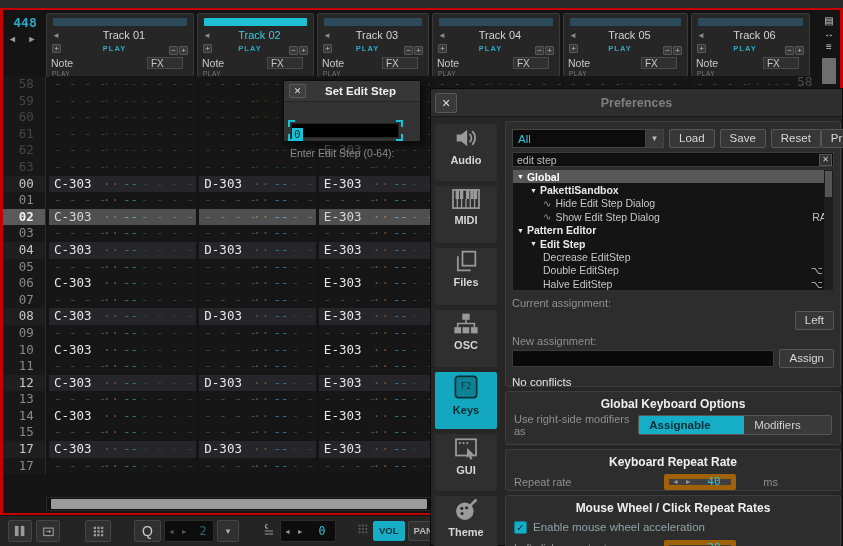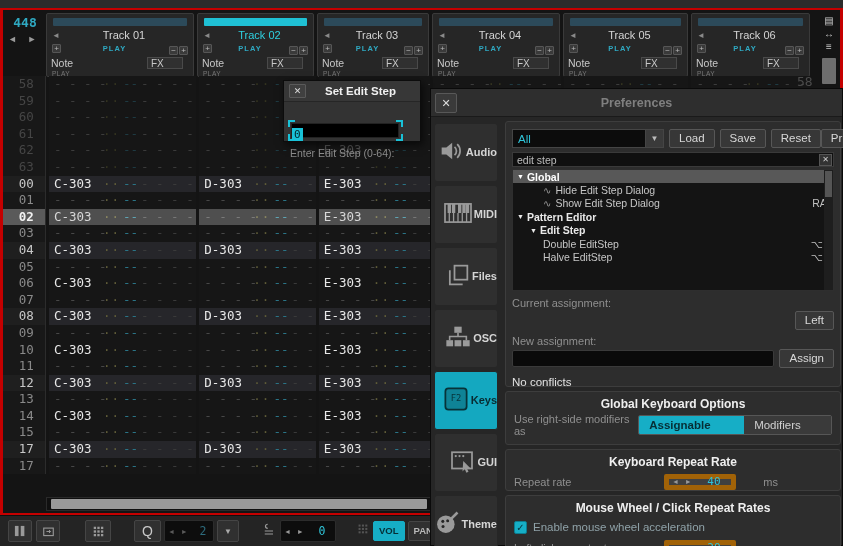--- a/index.html
+++ b/index.html
@@ -88,21 +88,21 @@
 
   
   #prefs{position:absolute;left:430px;top:88px;width:413px;height:458px;background:#262626;border:1px solid #0a0a0a;z-index:10;}
   #ptitle{position:relative;height:28px;background:#2e2e2e;border-bottom:1px solid #1a1a1a;}
   #ptitle .px{position:absolute;left:4px;top:4px;width:22px;height:20px;background:#3a3a3a;border:1px solid #585858;border-radius:2px;color:#ddd;font-size:11px;line-height:18px;text-align:center;}
   #ptitle .pt{text-align:center;line-height:28px;color:#7f7f7f;font-weight:bold;font-size:12.5px;}
 
   
   #psidebar{position:absolute;left:3px;top:34px;width:67px;}
   .sitem{width:64px;height:59px;margin-bottom:3px;background:#2f2f2f;border:1px solid #262626;border-radius:3px;
-         display:flex;flex-direction:row;align-items:center;justify-content:flex-end;padding-bottom:4px;color:#9a9a9a;}
+         display:flex;flex-direction:column;align-items:center;padding-bottom:4px;color:#9a9a9a;}
   .sitem .slabel{color:#d5d5d5;font-weight:bold;font-size:11px;margin-top:2px;}
   .sitem svg{display:block;}
   .sitem.sel{background:#14a8c0;color:#073238;}
   .sitem.sel .slabel{color:#082b31;}
 
   
   .panel{position:absolute;left:74px;width:336px;background:#2d2d2d;border:1px solid #3d3d3d;border-radius:3px;}
   #panelA{top:32px;height:266px;}
   #panelB{top:302px;height:54px;}
   #panelC{top:360px;height:42px;}
@@ -644,36 +644,43 @@
       <div id="searchrow">
         <input value="edit step" style="">
         <span class="sx">✕</span>
       </div>
       <div id="tree">
         <div id="treerows">
             <div class="trow bold sel" style="padding-left: 4px;">
               <span class="arr">▼</span>
               <span>Global</span>
             </div>
+            <div class="trow bold" style="padding-left: 17px;">
+              <span class="arr">▼</span>
+              <span>PakettiSandbox</span>
+            </div>
             <div class="trow" style="padding-left: 30px;">
               <span class="sq">∿</span>
               <span>Hide Edit Step Dialog</span>
             </div>
             <div class="trow" style="padding-left: 30px;">
               <span class="sq">∿</span>
               <span>Show Edit Step Dialog</span>
               <span class="sc">RAlt</span>
             </div>
             <div class="trow bold" style="padding-left: 4px;">
               <span class="arr">▼</span>
               <span>Pattern Editor</span>
             </div>
             <div class="trow bold" style="padding-left: 17px;">
               <span class="arr">▼</span>
               <span>Edit Step</span>
+            </div>
+            <div class="trow" style="padding-left: 30px;">
+              <span>Decrease EditStep</span>
             </div>
             <div class="trow" style="padding-left: 30px;">
               <span>Double EditStep</span>
               <span class="sc">⌥ =</span>
             </div>
             <div class="trow" style="padding-left: 30px;">
               <span>Halve EditStep</span>
               <span class="sc">⌥ +</span>
             </div>
           </div>

